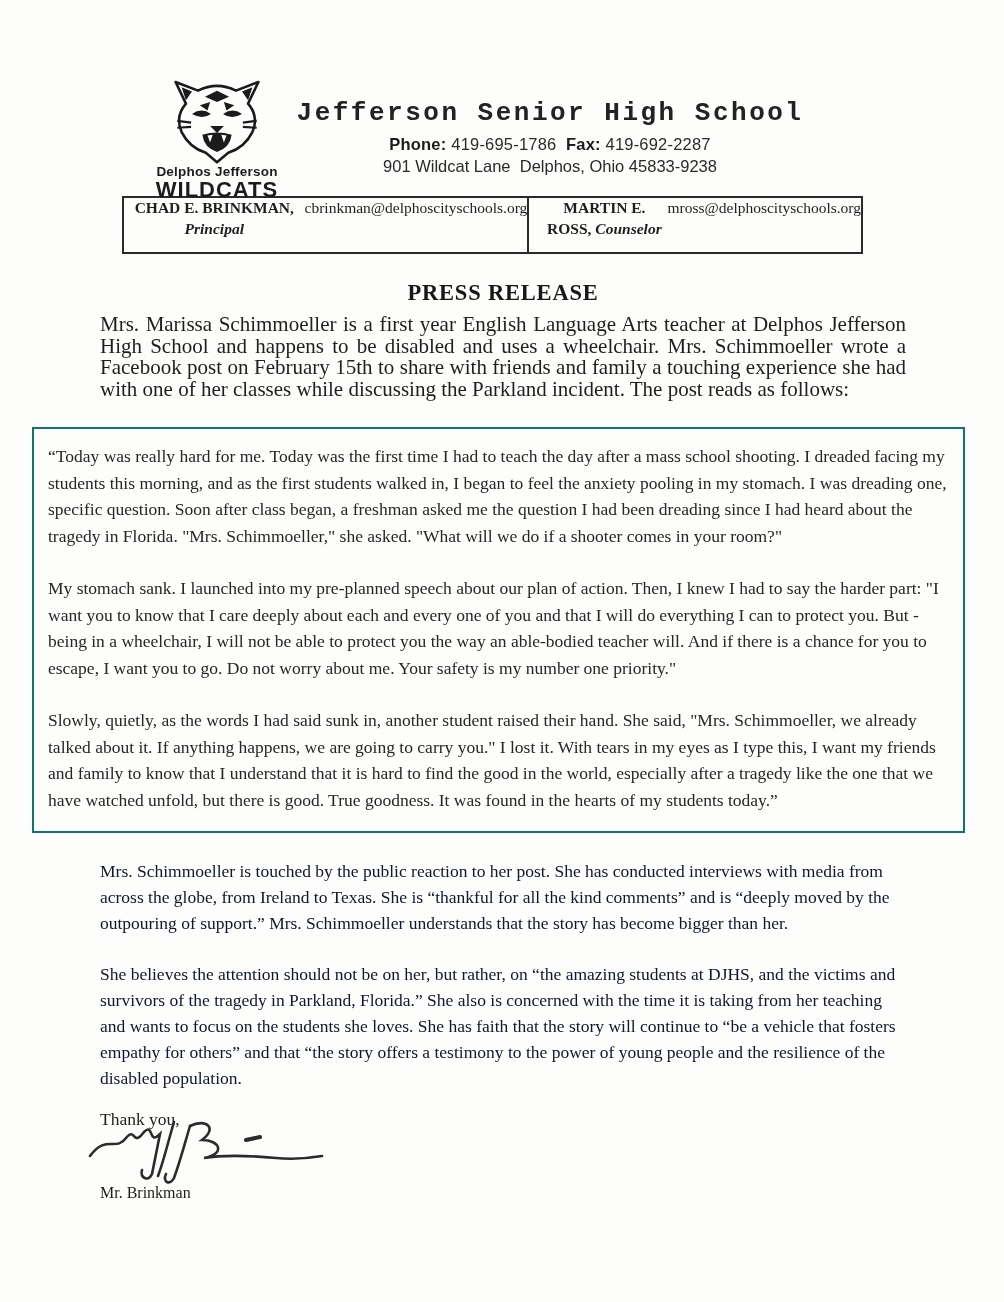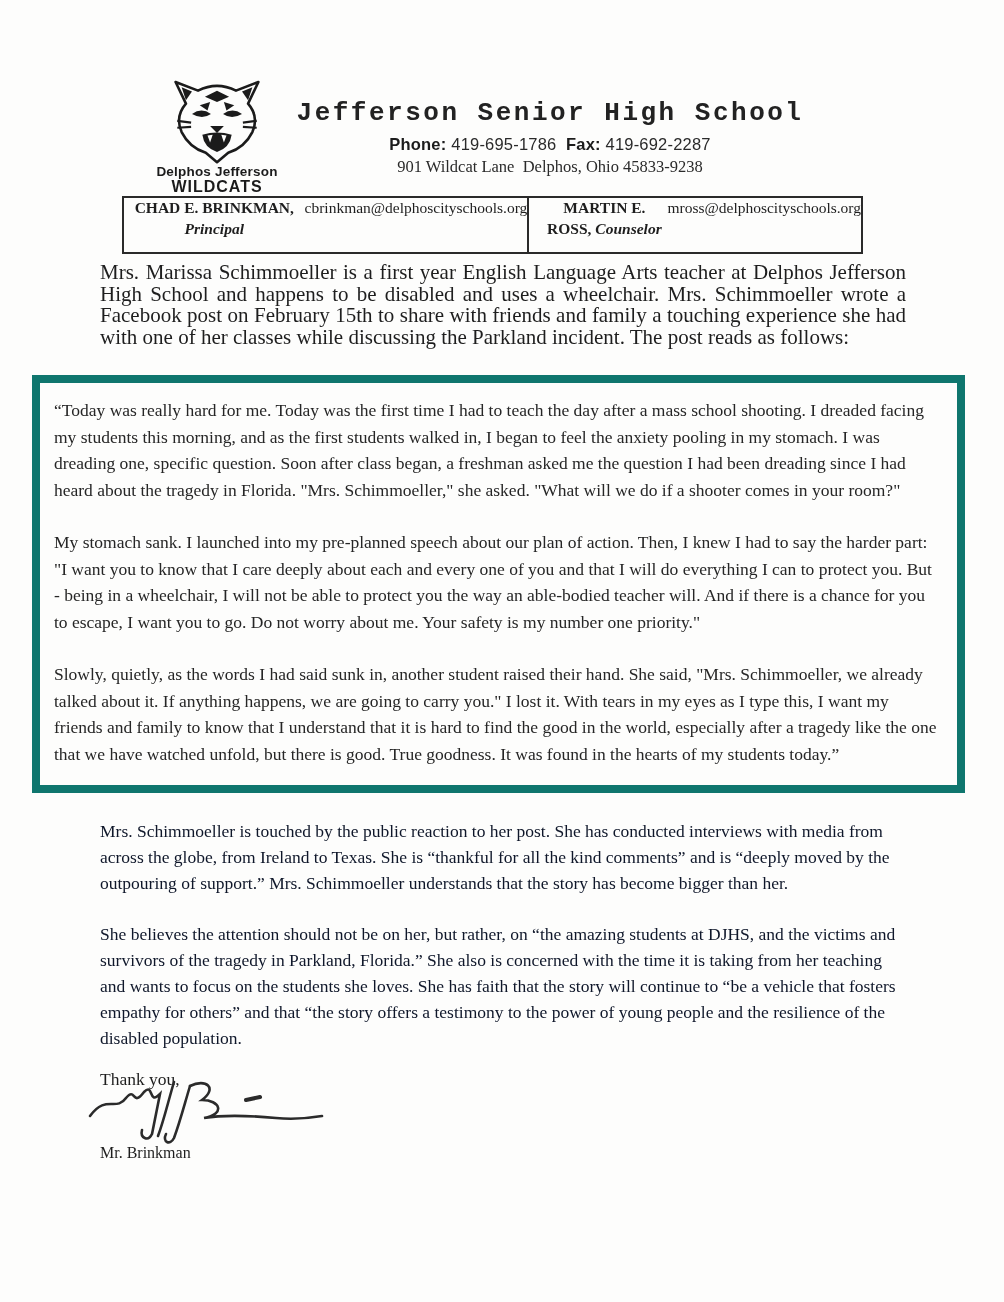--- a/index.html
+++ b/index.html
@@ -15,34 +15,34 @@
   
   .header{position:relative;height:196px;}
   .logo-block{
     position:absolute;left:150px;top:76px;width:134px;
     text-align:center;
     font-family:"Liberation Sans", sans-serif;
     color:#1b1b1b;
   }
   .logo-art{display:block;margin:0 auto;}
   .logo-line1{font-size:13.5px;font-weight:bold;letter-spacing:.2px;margin-top:0;}
-  .logo-line2{font-size:16px;font-weight:bold;letter-spacing:1px;line-height:1;}
+  .logo-line2{font-size:22px;font-weight:bold;letter-spacing:1px;line-height:1;}
   .title-block{position:absolute;left:286px;top:98px;width:528px;text-align:center;}
   .school-name{
     font-family:"Liberation Mono","DejaVu Sans Mono",monospace;
     font-weight:bold;font-size:26px;letter-spacing:2.5px;
     white-space:nowrap;color:#222;
   }
   .phone-line{
     font-family:"Liberation Sans", sans-serif;
     font-size:16.5px;color:#2a2a2a;margin-top:7px;letter-spacing:.2px;
   }
   .phone-line b{font-weight:bold;color:#1c1c1c;}
   .addr-line{
-    font-family:Liberation Serif, serif;
+    font-family:Liberation Sans, sans-serif;
     font-size:16.5px;color:#2a2a2a;margin-top:3px;white-space:pre;
   }
   
   .contact-table{
     box-sizing:border-box;
     margin-left:122px;width:741px;height:58px;
     border:2px solid #2a2a2a;
     display:flex;
   }
   .contact-cell{
@@ -57,21 +57,21 @@
   
   .col{margin-left:100px;width:806px;}
   .pr-heading{
     margin-top:26px;text-align:center;
     font-size:22.5px;font-weight:bold;letter-spacing:.8px;color:#171717;
   }
   .intro{margin-top:8px;font-size:21px;line-height:21.5px;text-align:justify;text-justify:inter-word;}
   .quote-box{
     box-sizing:border-box;
     margin:27px 0 0 32px;width:933px;
-    border:8px solid #0f766e;
+    border:2px solid #0f766e;
     padding:14px 16px 18px 14px;
   }
   .quote-box p{
     margin:0;font-size:17.5px;line-height:26.5px;color:#262626;
   }
   .quote-box p + p{margin-top:26px;}
   .body-par{font-size:17.5px;line-height:26px;margin-top:25px;color:#0f172a;}
   .closing{margin-top:12px;font-size:17.5px;}
   .signature{margin:-14px 0 0 -14px;display:block;}
   .signer{font-size:16px;margin-top:-4px;}
@@ -128,20 +128,21 @@
     </div>
     <div class="contact-cell right">
       <div>
         <span class="contact-name">MARTIN E. ROSS,</span>
         <span class="contact-title">Counselor</span>
       </div>
       <div>mross@delphoscityschools.org</div>
     </div>
   </div>
 
+  <div class="col pr-heading">PRESS RELEASE</div>
 
   <p class="col intro">Mrs. Marissa Schimmoeller is a first year English Language Arts teacher at Delphos Jefferson High School and happens to be disabled and uses a wheelchair.  Mrs. Schimmoeller wrote a Facebook post on February 15th to share with friends and family a touching experience she had with one of her classes while discussing the Parkland incident.   The post reads as follows:</p>
 
   <div class="quote-box">
     <p>“Today was really hard for me. Today was the first time I had to teach the day after a mass school shooting. I dreaded facing my students this morning, and as the first students walked in, I began to feel the anxiety pooling in my stomach. I was dreading one, specific question. Soon after class began, a freshman asked me the question I had been dreading since I had heard about the tragedy in Florida. "Mrs. Schimmoeller," she asked. "What will we do if a shooter comes in your room?"</p>
     <p>My stomach sank. I launched into my pre-planned speech about our plan of action. Then, I knew I had to say the harder part: "I want you to know that I care deeply about each and every one of you and that I will do everything I can to protect you. But - being in a wheelchair, I will not be able to protect you the way an able-bodied teacher will. And if there is a chance for you to escape, I want you to go. Do not worry about me. Your safety is my number one priority."</p>
     <p>Slowly, quietly, as the words I had said sunk in, another student raised their hand. She said, "Mrs. Schimmoeller, we already talked about it. If anything happens, we are going to carry you." I lost it. With tears in my eyes as I type this, I want my friends and family to know that I understand that it is hard to find the good in the world, especially after a tragedy like the one that we have watched unfold, but there is good. True goodness. It was found in the hearts of my students today.”</p>
   </div>
 
   <p class="col body-par">Mrs. Schimmoeller is touched by the public reaction to her post. She has conducted interviews with media from across the globe, from Ireland to Texas. She is “thankful for all the kind comments” and is “deeply moved by the outpouring of support.” Mrs. Schimmoeller understands that the story has become bigger than her.</p>

